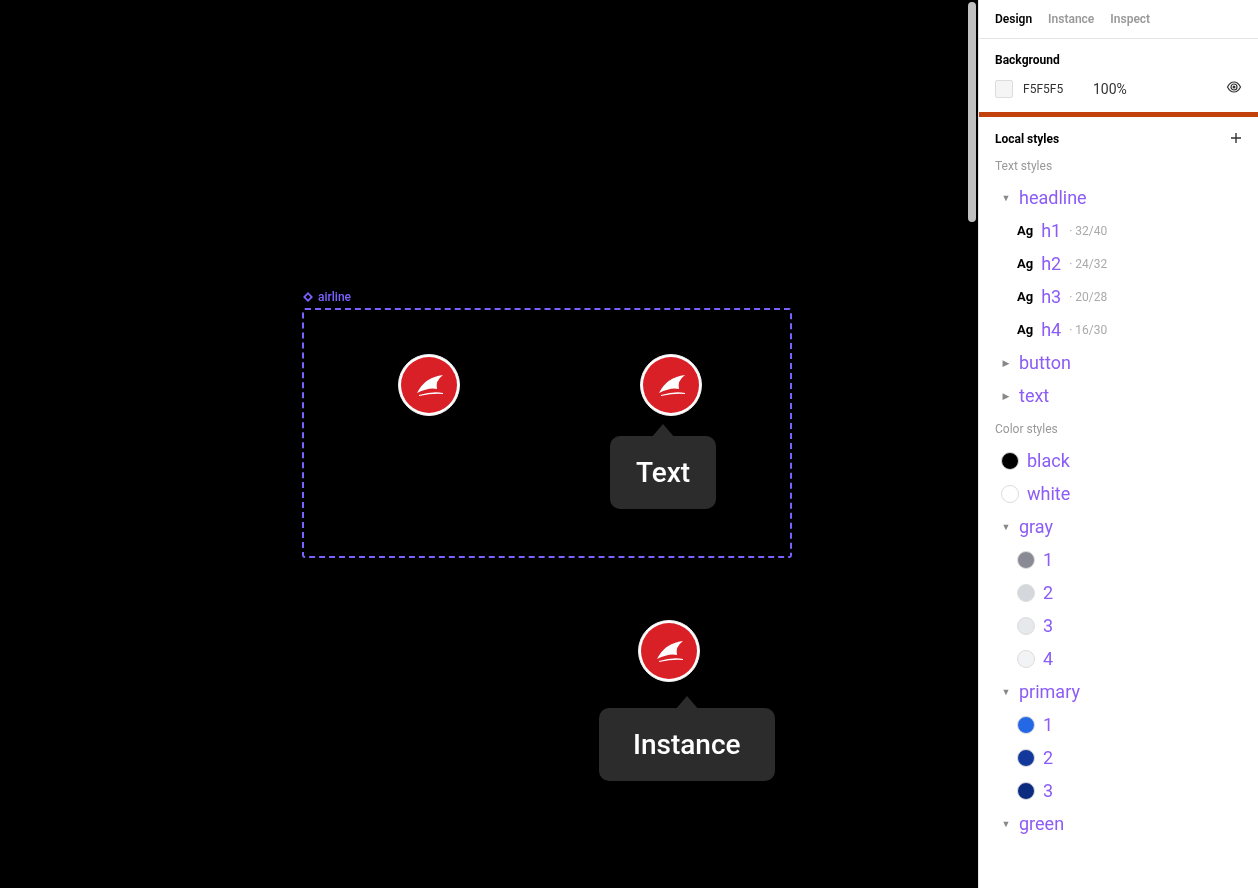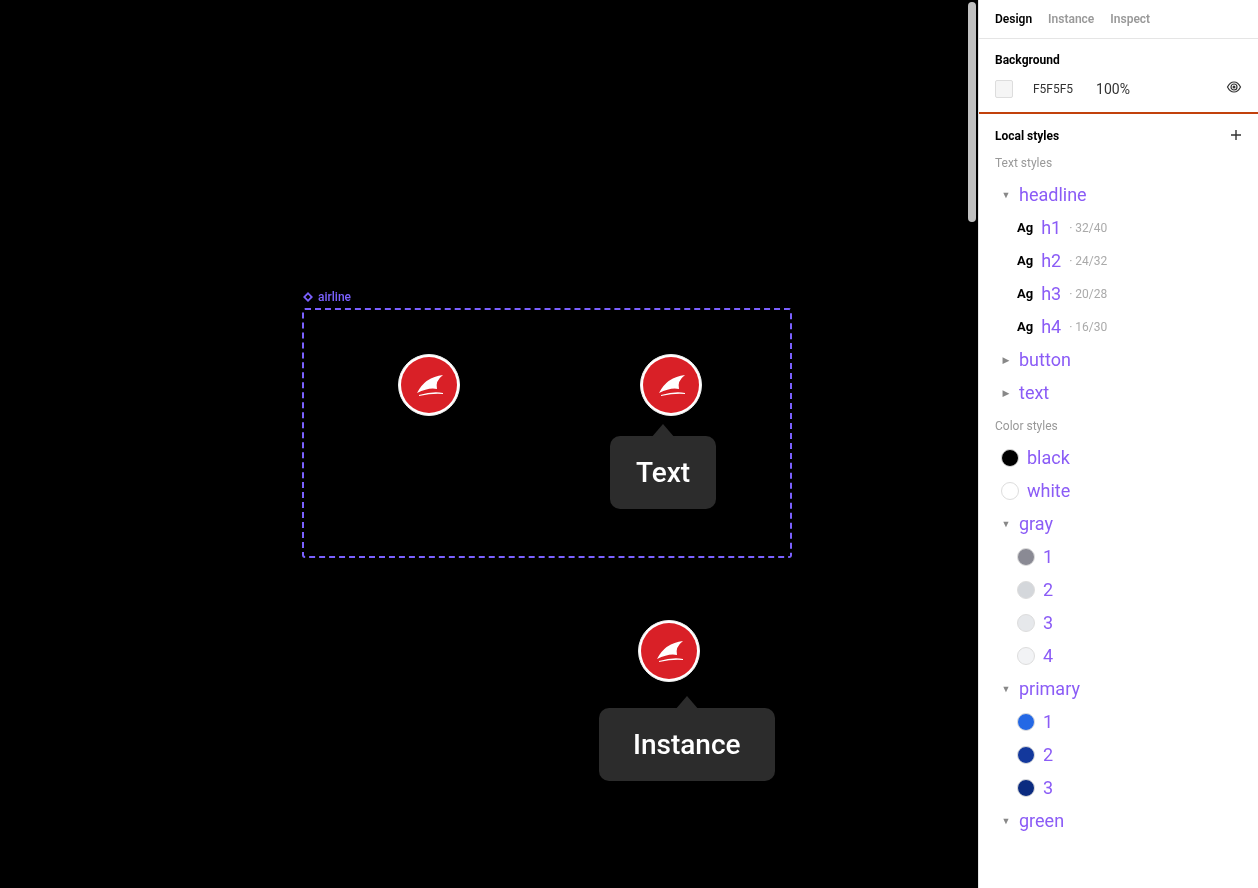--- a/index.html
+++ b/index.html
@@ -136,22 +136,21 @@
   display: flex;
   gap: 16px;
   padding: 12px 16px;
   border-bottom: 1px solid #e5e5e5;
 }
 .tab { color: #999; font-weight: 600; cursor: pointer; font-size: 12px; }
 .tab.active { color: #000; }
 
 .section {
   padding: 14px 16px;
-  border-bottom: 2px solid #c2410c;
-  text-align: center;
+  border-bottom: 5px solid #c2410c;
 }
 .section-header {
   font-weight: 700;
   font-size: 12px;
   color: #000;
   margin-bottom: 12px;
   display:flex;
   justify-content: space-between;
   align-items:center;
 }

